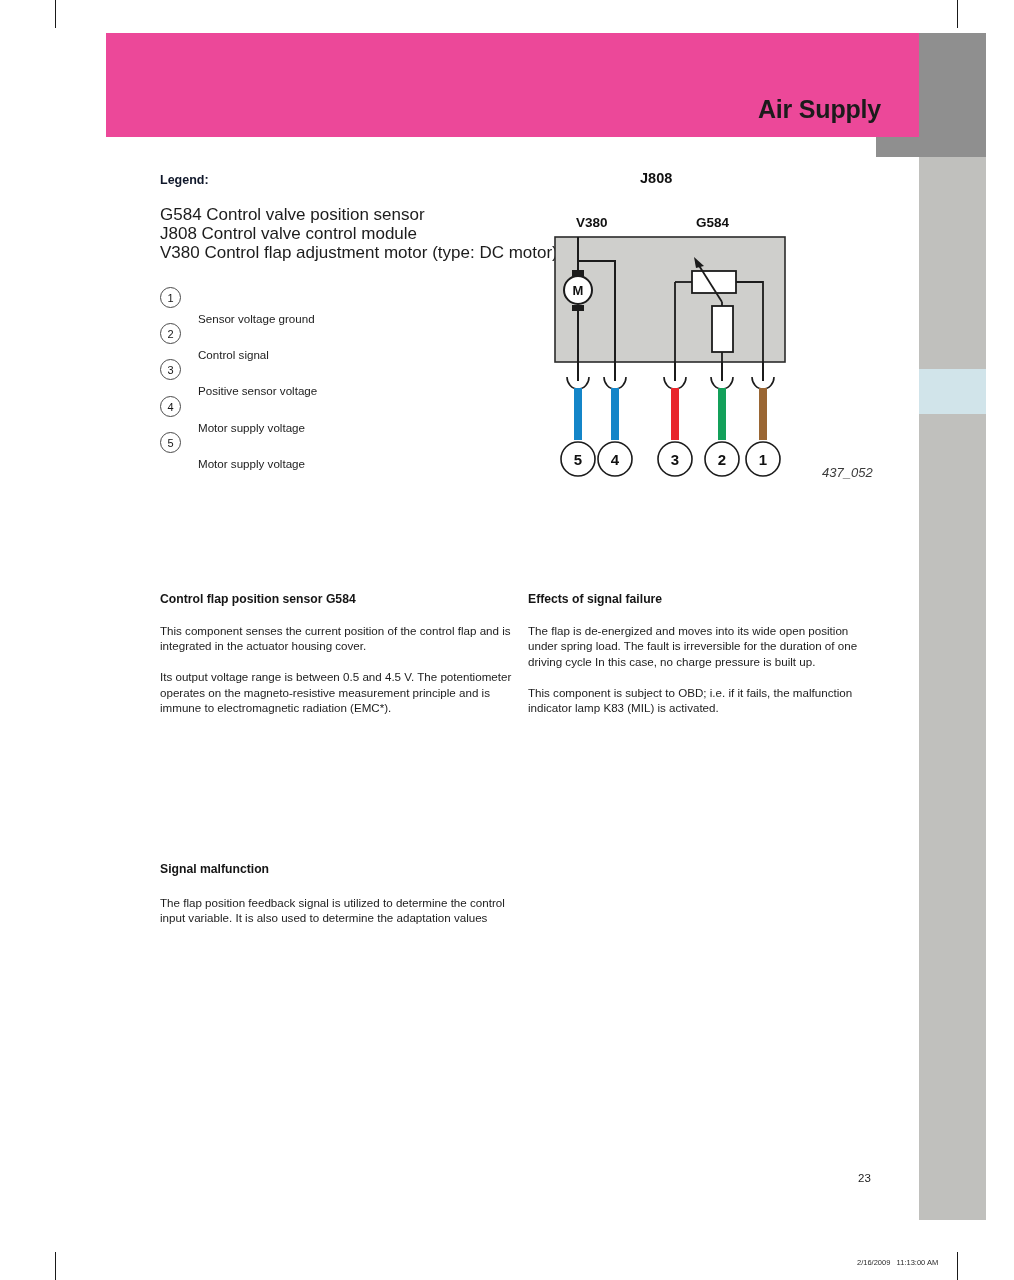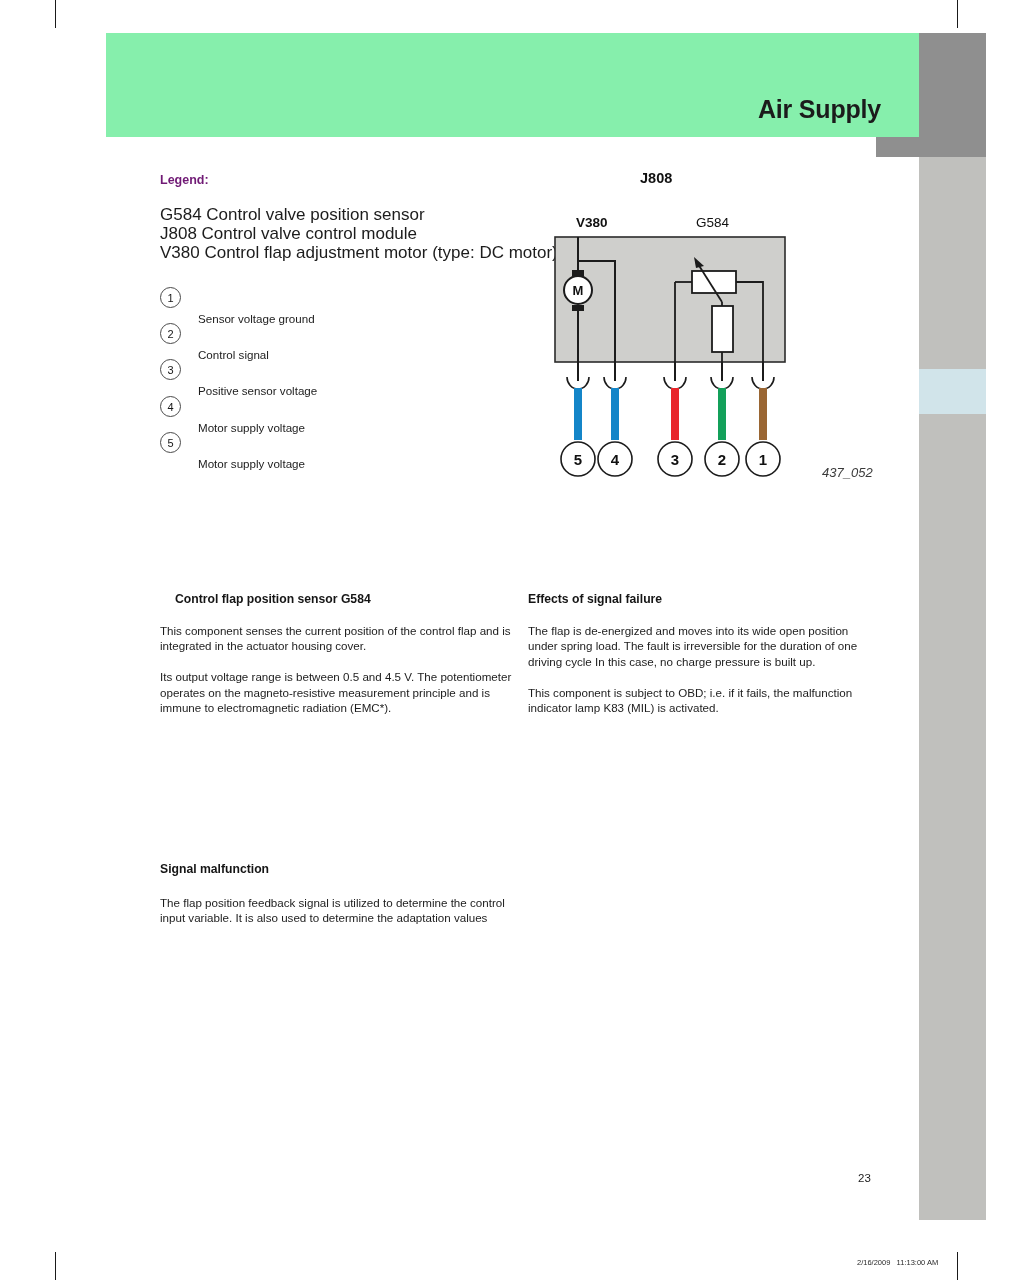--- a/index.html
+++ b/index.html
@@ -29,21 +29,21 @@
   .cm-bl-v { left: 55px;  top: 1252px; width: 1px;  height: 28px; }
   .cm-br-v { left: 957px; top: 1252px; width: 1px;  height: 28px; }
 
   
   .header-bar {
     position: absolute;
     left: 106px;
     top: 33px;
     width: 813px;
     height: 104px;
-    background: #86efac;
+    background: #ec4899;
   }
   .header-title {
     position: absolute;
     right: 38px;
     bottom: 13px;
     font-size: 25px;
     font-weight: bold;
     color: #1b1b1b;
     letter-spacing: -0.2px;
   }
@@ -66,21 +66,21 @@
   .edge-active{ top: 369px;  height: 45px;  background: #d1e4ea; }
   .edge-lower { top: 414px;  height: 806px; background: #c0c0bd; }
 
   
   .legend-head {
     position: absolute;
     left: 160px;
     top: 173px;
     font-size: 12.5px;
     font-weight: bold;
-    color: #701a75;
+    color: #0f172a;
   }
   .legend-lines {
     position: absolute;
     left: 160px;
     top: 205px;
     font-size: 17px;
     line-height: 19px;
     color: #1c1c1c;
     white-space: pre-line;
   }
@@ -141,21 +141,21 @@
     top: 50px;
     font-size: 13.5px;
     font-weight: bold;
     color: #111;
   }
   .dg-sub-g584 {
     position: absolute;
     left: 168px;
     top: 50px;
     font-size: 13.5px;
-    font-weight: normal;
+    font-weight: bold;
     color: #111;
   }
   .dg-svg {
     position: absolute;
     left: 0px;
     top: 0px;
   }
   .dg-caption {
     position: absolute;
     left: 294px;
@@ -177,21 +177,21 @@
     font-size: 11.6px;
     line-height: 15.4px;
     color: #1c1c1c;
   }
   .sec-body p { margin: 0 0 15.4px 0; }
   .sec-body p:last-child { margin-bottom: 0; }
 
   .col-left  { left: 160px; width: 352px; }
   .col-right { left: 528px; width: 348px; }
 
-  .pos-sensor-head { top: 592px; margin-left: 15px; }
+  .pos-sensor-head { top: 592px; }
   .pos-sensor-body { top: 623px; }
   .pos-effects-head { top: 592px; }
   .pos-effects-body { top: 623px; }
   .pos-signal-head { top: 862px; }
   .pos-signal-body { top: 895px; }
 
   
   .page-number {
     position: absolute;
     left: 858px;

